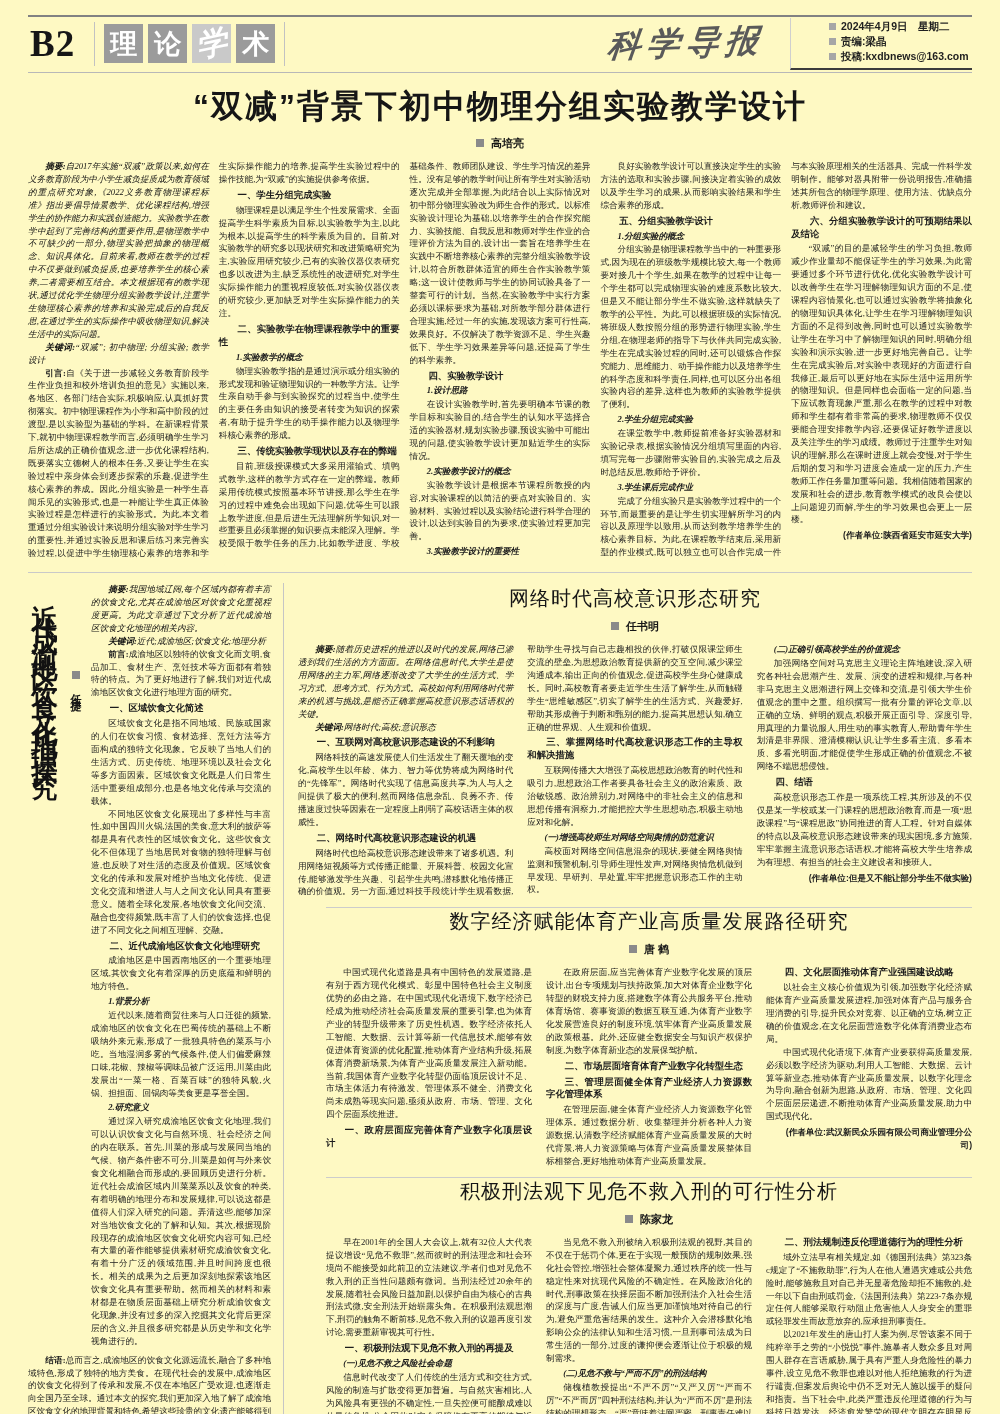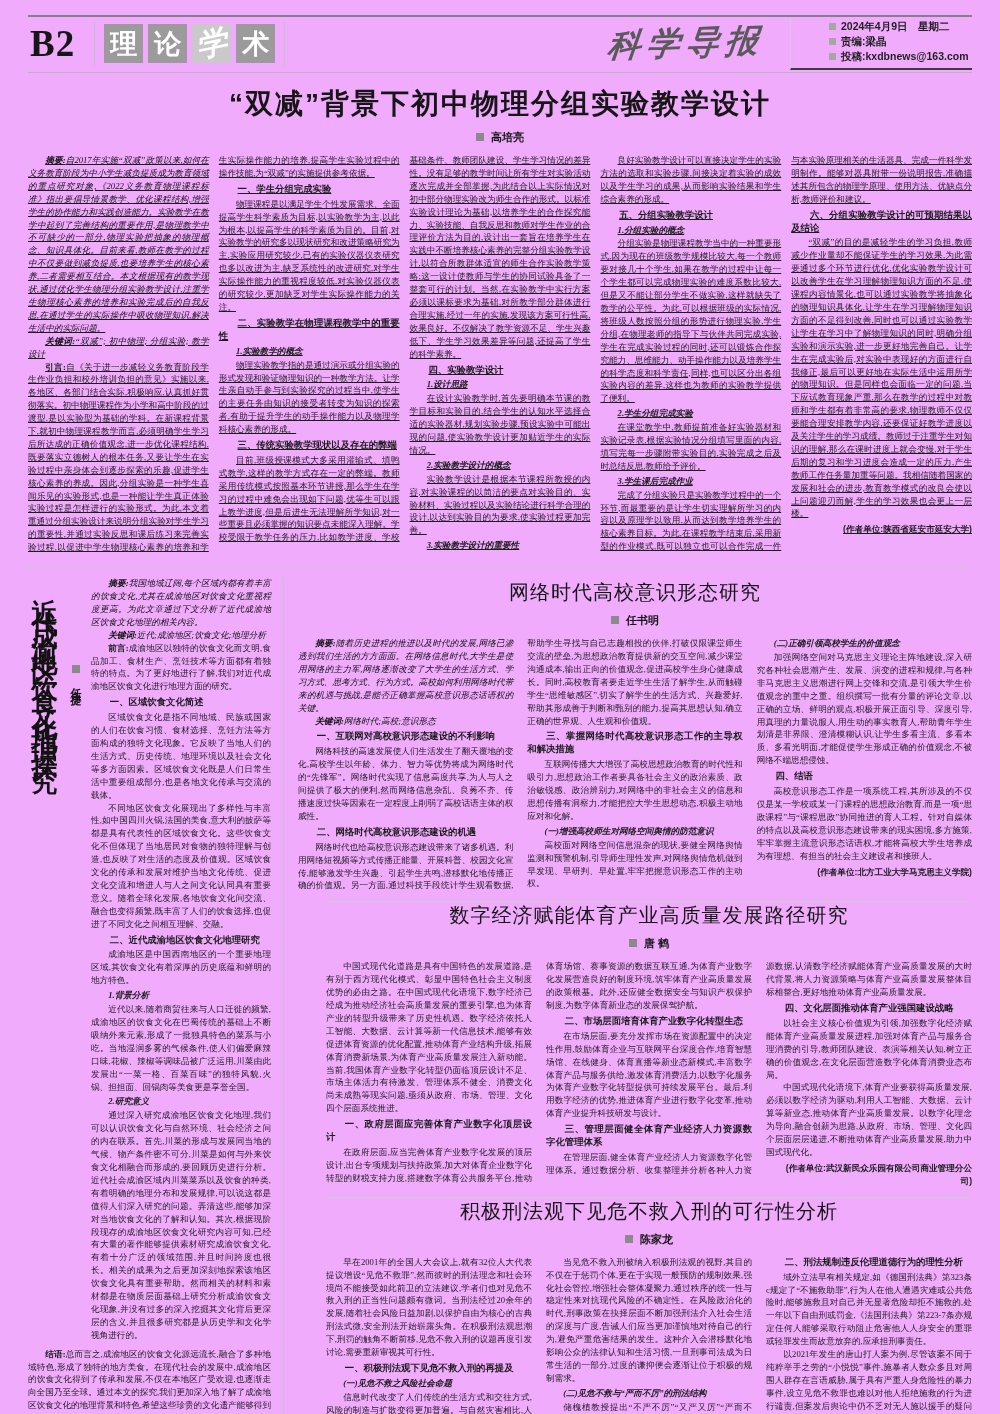--- a/index.html
+++ b/index.html
@@ -1,19 +1,19 @@
 <!DOCTYPE html>
 <html><head>
 <meta charset="utf-8">
 <style>
   * { margin:0; padding:0; box-sizing:border-box; }
   html,body { background:#fdfdfb; }
   .page {
     width:1000px; height:1414px; margin:0 auto; overflow:hidden;
-    background:#f0abfc; color:#161616;
+    background:#fef9c3; color:#161616;
     padding:15px 28px 18px;
     font-family:"Liberation Serif","DejaVu Serif",serif;
   }
   
   .masthead { border-top:2px solid #828282; }
   .masthead-row { display:flex; align-items:center; height:56px; border-bottom:1px solid #b8b8b8; padding:4px 0 6px; }
   .page-no { font-family:"Liberation Serif",serif; font-weight:bold; font-size:37px; letter-spacing:1px; margin:0 10px 0 2px; }
   .sep-v { width:1px; height:44px; background:#c2c2c2; margin:0 9px; }
   .section-blocks { display:flex; gap:5px; align-items:center; }
   .mh-block { width:39px; height:39px; display:flex; align-items:center; justify-content:center;
@@ -23,35 +23,35 @@
   .mh-block.light span { display:inline-block; transform:rotate(-12deg); }
   .mh-spacer { flex:1; }
   .paper-logo { font-family:"DejaVu Serif","Liberation Serif",serif; font-style:italic; font-weight:bold;
     font-size:33px; color:#5a5a5a; letter-spacing:6px; transform:skewX(-8deg) rotate(-2deg); margin-right:26px; white-space:nowrap; }
   .mh-info { border-left:1px solid #cfcfcf; padding:1px 2px 4px 10px; border-bottom:2px solid #3c3c3c; min-width:182px; }
   .info-line { display:flex; align-items:center; gap:5px; font-family:"Liberation Sans","DejaVu Sans",sans-serif;
     font-weight:bold; font-size:10.5px; color:#1f1f1f; line-height:15px; white-space:nowrap;padding-left:28px; }
   .sq { display:inline-block; width:7px; height:7px; background:#a6a6a6; flex:0 0 auto; }
   
   .headline-1 { text-align:center; font-family:"Liberation Sans","DejaVu Sans",sans-serif;
-    font-weight:900; font-size:28px; letter-spacing:2px; margin-top:12px; }
+    font-weight:900; font-size:32px; letter-spacing:2px; margin-top:12px; }
   .headline-2 { text-align:center; font-family:"Liberation Sans","DejaVu Sans",sans-serif;
     font-weight:400; font-size:20px; letter-spacing:1px; }
   .byline { text-align:center; font-family:"Liberation Sans","DejaVu Sans",sans-serif;
     font-weight:bold; font-size:11px; margin:7px 0 9px; }
   .byline .bsq { display:inline-block; width:8px; height:8px; background:#8a8a8a; margin-right:7px; }
   .art-body { font-size:8.6px; line-height:12.9px; text-align:justify; color:#1c1c1c; }
   .art-body p { text-indent:2em; }
   .blk-abstract, .blk-kw { font-style:italic; color:#101010; }
   .blk-head { font-family:"Liberation Sans","DejaVu Sans",sans-serif; font-weight:bold; font-style:normal;
     font-size:9.4px; margin:3px 0 2px; break-inside:avoid; }
   .blk-sub { font-weight:bold; font-style:italic; margin:2px 0 1px; break-inside:avoid; }
   .blk-credit { text-align:right; font-weight:bold; font-family:"Liberation Sans","DejaVu Sans",sans-serif; margin-top:3px; }
   
-  .cols5 { column-count:5; column-gap:10px; margin-top:8px;text-decoration:underline; }
+  .cols5 { column-count:5; column-gap:10px; margin-top:8px; }
   
   .band { display:flex; margin-top:12px; border-top:1px solid #c9c9c9; padding-top:10px; }
   .art-cuisine { width:256px; flex:0 0 auto; padding-right:12px; border-right:1px solid #c5c5c5; }
   .cuisine-top { display:flex; }
   .v-strip { flex:0 0 auto; display:flex; margin-right:8px; }
   .v-title { writing-mode:vertical-rl; font-family:"Liberation Sans","DejaVu Sans",sans-serif;
     font-weight:900; font-size:26px; letter-spacing:13px; color:#121212; }
   .v-byline { writing-mode:vertical-rl; font-family:"Liberation Sans","DejaVu Sans",sans-serif;
     font-weight:bold; font-size:11px; letter-spacing:3px; padding-top:88px; margin-left:5px; }
   .v-byline .bsq { display:inline-block; width:8px; height:8px; background:#8a8a8a; margin-bottom:6px; }
@@ -174,37 +174,36 @@
             <p class="blk-head">二、网络时代高校意识形态建设的机遇</p>
             <p class="blk-para">网络时代也给高校意识形态建设带来了诸多机遇。利用网络短视频等方式传播正能量、开展科普、校园文化宣传,能够激发学生兴趣、引起学生共鸣,潜移默化地传播正确的价值观。另一方面,通过科技手段统计学生观看数据,帮助学生寻找与自己志趣相投的伙伴,打破仅限课堂师生交流的壁垒,为思想政治教育提供新的交互空间,减少课堂沟通成本,输出正向的价值观念,促进高校学生身心健康成长。同时,高校教育者要走近学生生活了解学生,从而触碰学生“思维敏感区”,切实了解学生的生活方式、兴趣爱好,帮助其形成善于判断和甄别的能力,提高其思想认知,确立正确的世界观、人生观和价值观。</p>
             <p class="blk-head">三、掌握网络时代高校意识形态工作的主导权和解决措施</p>
             <p class="blk-para">互联网传播大大增强了高校思想政治教育的时代性和吸引力,思想政治工作者要具备社会主义的政治素质、政治敏锐感、政治辨别力,对网络中的非社会主义的信息和思想传播有洞察力,才能把控大学生思想动态,积极主动地应对和化解。</p>
             <p class="blk-sub">(一)增强高校师生对网络空间舆情的防范意识</p>
             <p class="blk-para">高校面对网络空间信息混杂的现状,要健全网络舆情监测和预警机制,引导师生理性发声,对网络舆情危机做到早发现、早研判、早处置,牢牢把握意识形态工作的主动权。</p>
             <p class="blk-sub">(二)正确引领高校学生的价值观念</p>
             <p class="blk-para">加强网络空间对马克思主义理论主阵地建设,深入研究各种社会思潮产生、发展、演变的进程和规律,与各种非马克思主义思潮进行网上交锋和交流,是引领大学生价值观念的重中之重。组织撰写一批有分量的评论文章,以正确的立场、鲜明的观点,积极开展正面引导、深度引导,用真理的力量说服人,用生动的事实教育人,帮助青年学生划清是非界限、澄清模糊认识,让学生多看主流、多看本质、多看光明面,才能促使学生形成正确的价值观念,不被网络不端思想侵蚀。</p>
             <p class="blk-head">四、结语</p>
             <p class="blk-para">高校意识形态工作是一项系统工程,其所涉及的不仅仅是某一学校或某一门课程的思想政治教育,而是一项“思政课程”与“课程思政”协同推进的育人工程。针对自媒体的特点以及高校意识形态建设带来的现实困境,多方施策,牢牢掌握主流意识形态话语权,才能将高校大学生培养成为有理想、有担当的社会主义建设者和接班人。</p>
-            <p class="blk-credit">(作者单位:北方工业大学马克思主义学院)</p>
+            <p class="blk-credit">(作者单位:但是又不能让部分学生不做实验)</p>
           </div>
       </section>
 
       <section class="sub-art">
         <h2 class="headline-2">数字经济赋能体育产业高质量发展路径研究</h2>
         <div class="byline"><span class="bsq"></span><span>唐 鹤</span></div>
         <div class="art-body cols3">
             <p class="blk-para">中国式现代化道路是具有中国特色的发展道路,是有别于西方现代化模式、彰显中国特色社会主义制度优势的必由之路。在中国式现代化语境下,数字经济已经成为推动经济社会高质量发展的重要引擎,也为体育产业的转型升级带来了历史性机遇。数字经济依托人工智能、大数据、云计算等新一代信息技术,能够有效促进体育资源的优化配置,推动体育产业结构升级,拓展体育消费新场景,为体育产业高质量发展注入新动能。当前,我国体育产业数字化转型仍面临顶层设计不足、市场主体活力有待激发、管理体系不健全、消费文化尚未成熟等现实问题,亟须从政府、市场、管理、文化四个层面系统推进。</p>
             <p class="blk-head">一、政府层面应完善体育产业数字化顶层设计</p>
             <p class="blk-para">在政府层面,应当完善体育产业数字化发展的顶层设计,出台专项规划与扶持政策,加大对体育企业数字化转型的财税支持力度,搭建数字体育公共服务平台,推动体育场馆、赛事资源的数据互联互通,为体育产业数字化发展营造良好的制度环境,筑牢体育产业高质量发展的政策根基。此外,还应健全数据安全与知识产权保护制度,为数字体育新业态的发展保驾护航。</p>
             <p class="blk-head">二、市场层面培育体育产业数字化转型生态</p>
-            <p class="blk-para">在市场层面,要充分发挥市场在资源配置中的决定性作用,鼓励体育企业与互联网平台深度合作,培育智慧场馆、在线健身、体育直播等新业态新模式,丰富数字体育产品与服务供给,激发体育消费活力,以数字化服务为体育产业数字化转型提供可持续发展平台。最后,利用数字经济的优势,推进体育产业进行数字化变革,推动体育产业提升科技研发与设计。</p>
             <p class="blk-head">三、管理层面健全体育产业经济人力资源数字化管理体系</p>
             <p class="blk-para">在管理层面,健全体育产业经济人力资源数字化管理体系。通过数据分析、收集整理并分析各种人力资源数据,认清数字经济赋能体育产业高质量发展的大时代背景,将人力资源策略与体育产业高质量发展整体目标相整合,更好地推动体育产业高质量发展。</p>
             <p class="blk-head">四、文化层面推动体育产业强国建设战略</p>
-            <p class="blk-para">以社会主义核心价值观为引领,加强数字化经济赋能体育产业高质量发展进程,加强对体育产品与服务合理消费的引导,教师团队建设、表演等相关认知,树立正确的价值观念,在文化层面营造数字化体育消费业态布局。</p>
+            <p class="blk-para">以社会主义核心价值观为引领,加强数字化经济赋能体育产业高质量发展进程,加强对体育产品与服务合理消费的引导,提升民众对竞赛、以正确的立场,树立正确的价值观念,在文化层面营造数字化体育消费业态布局。</p>
             <p class="blk-para">中国式现代化语境下,体育产业要获得高质量发展,必须以数字经济为驱动,利用人工智能、大数据、云计算等新业态,推动体育产业高质量发展。以数字化理念为导向,融合创新为思路,从政府、市场、管理、文化四个层面层层递进,不断推动体育产业高质量发展,助力中国式现代化。</p>
             <p class="blk-credit">(作者单位:武汉新民众乐园有限公司商业管理分公司)</p>
           </div>
       </section>
 
       <section class="sub-art">
         <h2 class="headline-2">积极刑法观下见危不救入刑的可行性分析</h2>
         <div class="byline"><span class="bsq"></span><span>陈家龙</span></div>
         <div class="art-body cols3">
             <p class="blk-para">早在2001年的全国人大会议上,就有32位人大代表提议增设“见危不救罪”,然而彼时的刑法理念和社会环境尚不能接受如此前卫的立法建议,学者们也对见危不救入刑的正当性问题颇有微词。当刑法经过20余年的发展,随着社会风险日益加剧,以保护自由为核心的古典刑法式微,安全刑法开始崭露头角。在积极刑法观思潮下,刑罚的触角不断前移,见危不救入刑的议题再度引发讨论,需要重新审视其可行性。</p>

